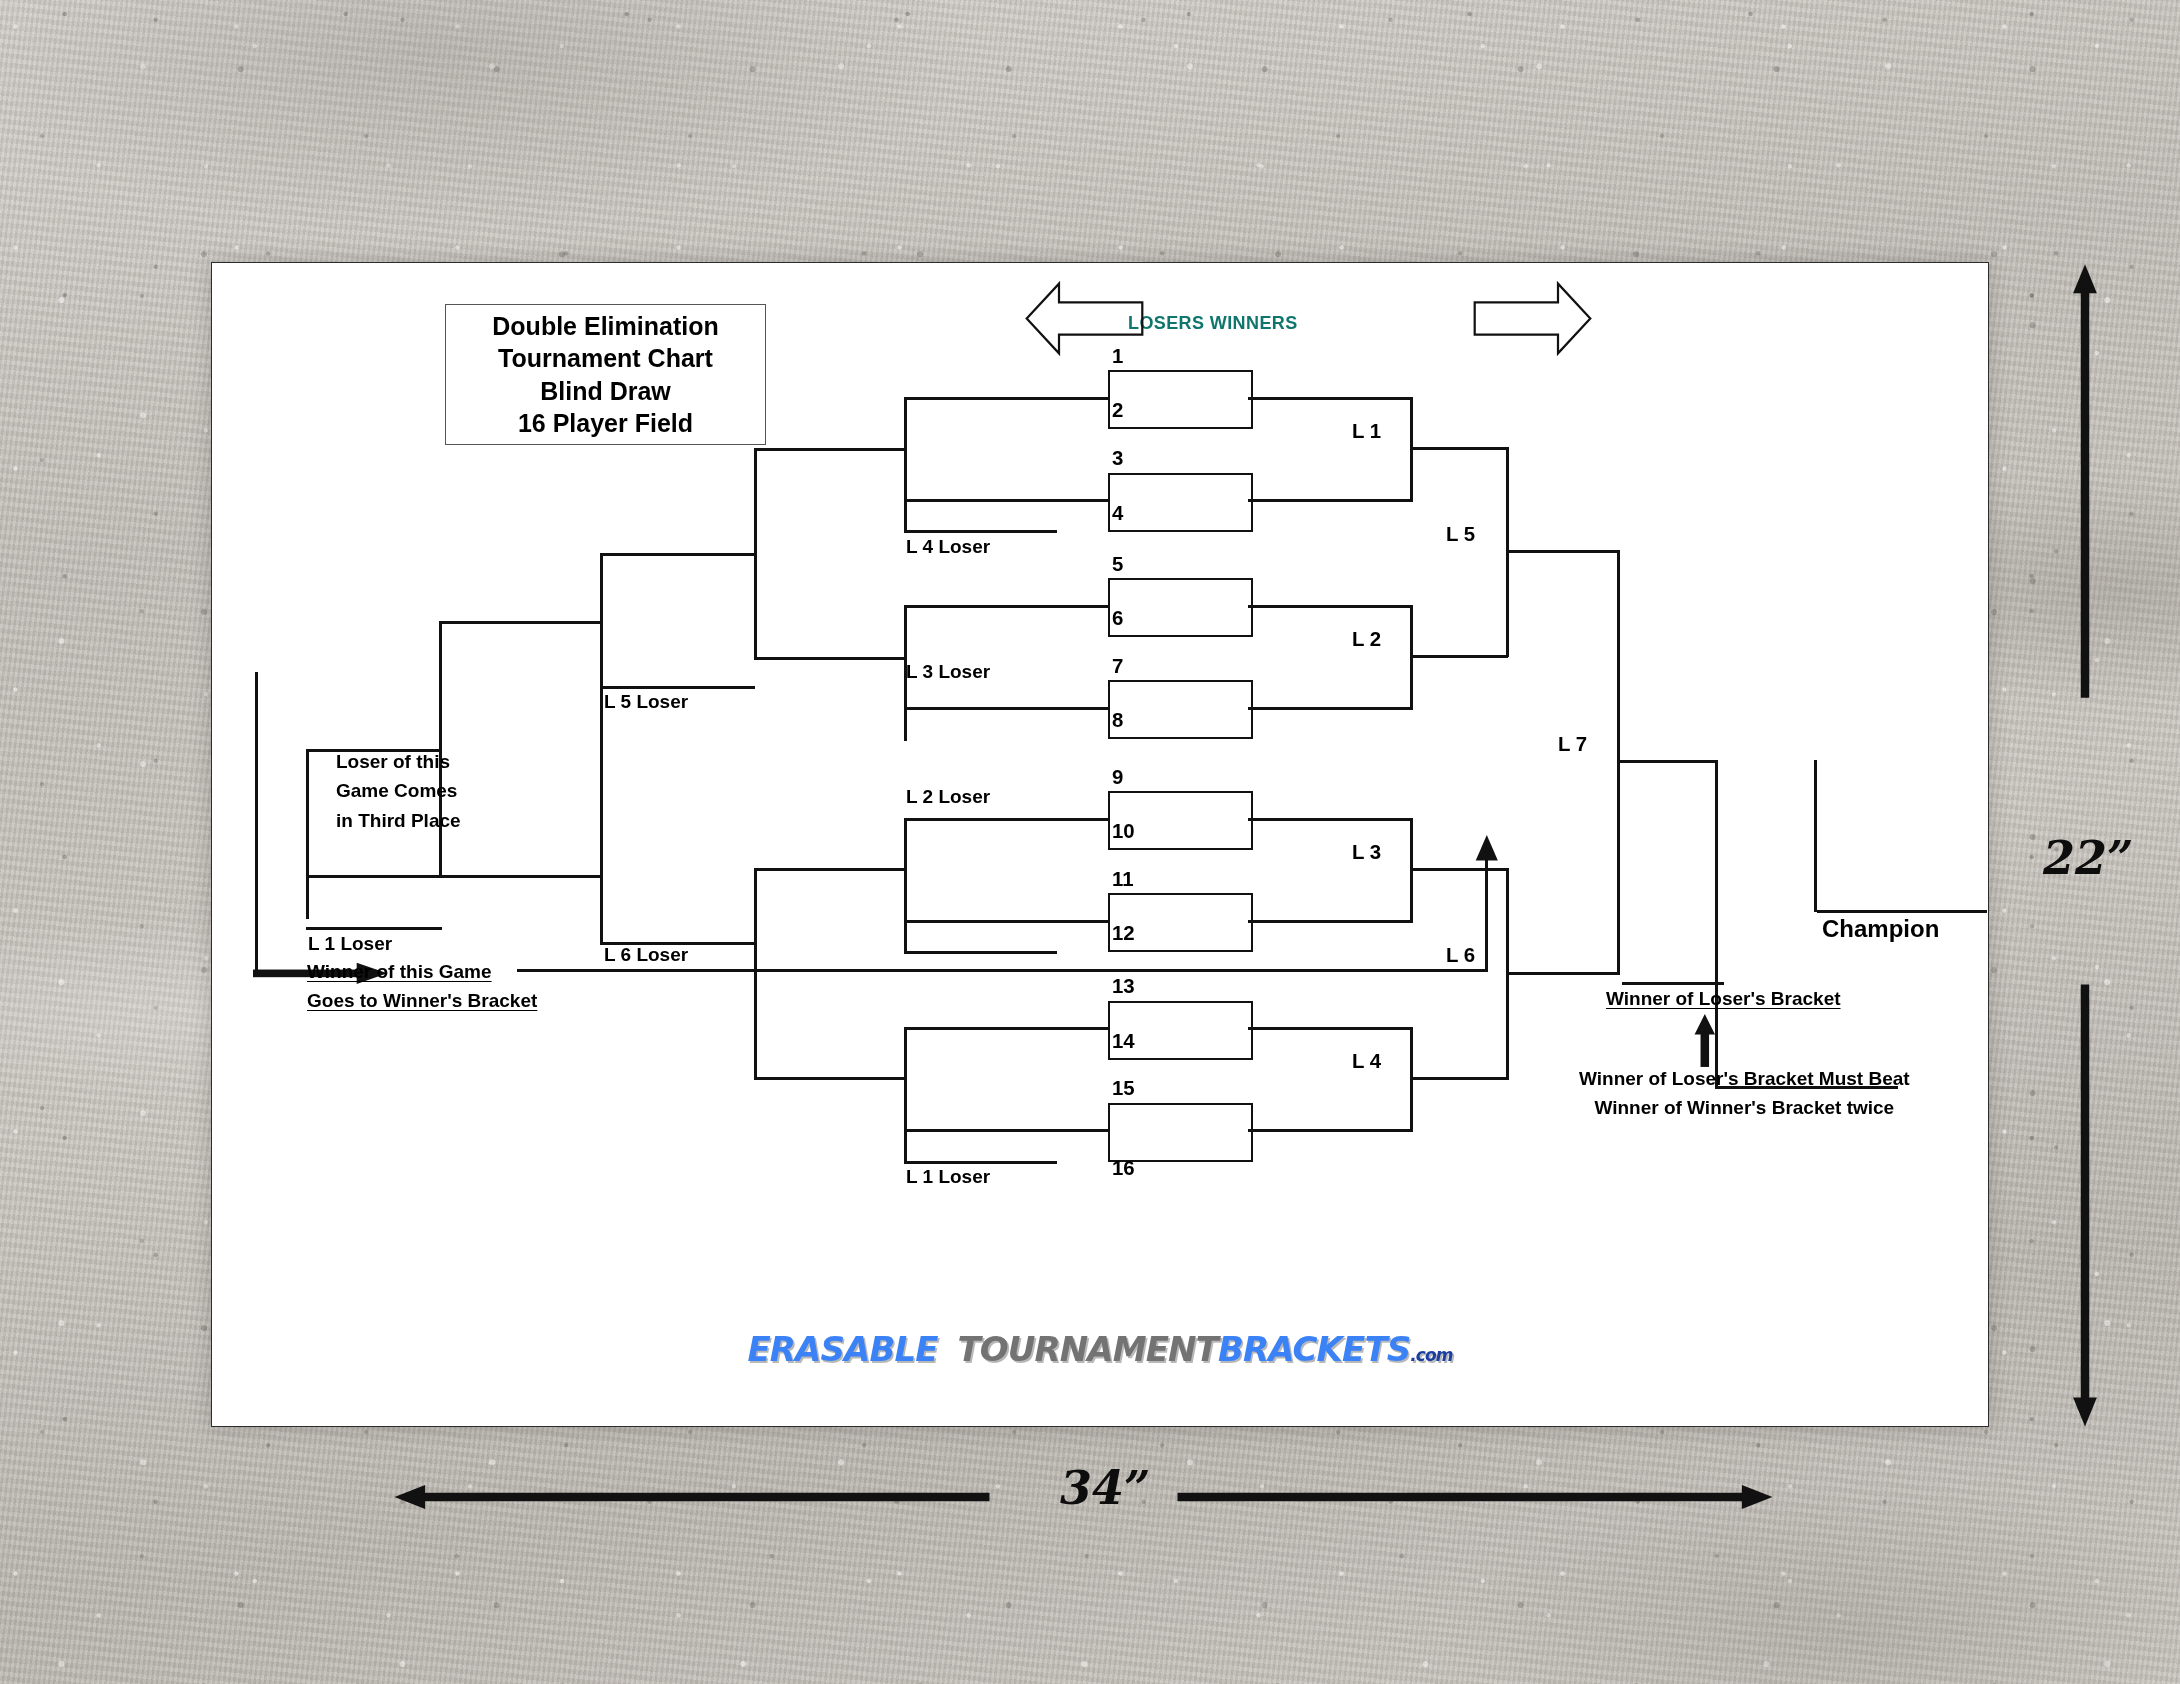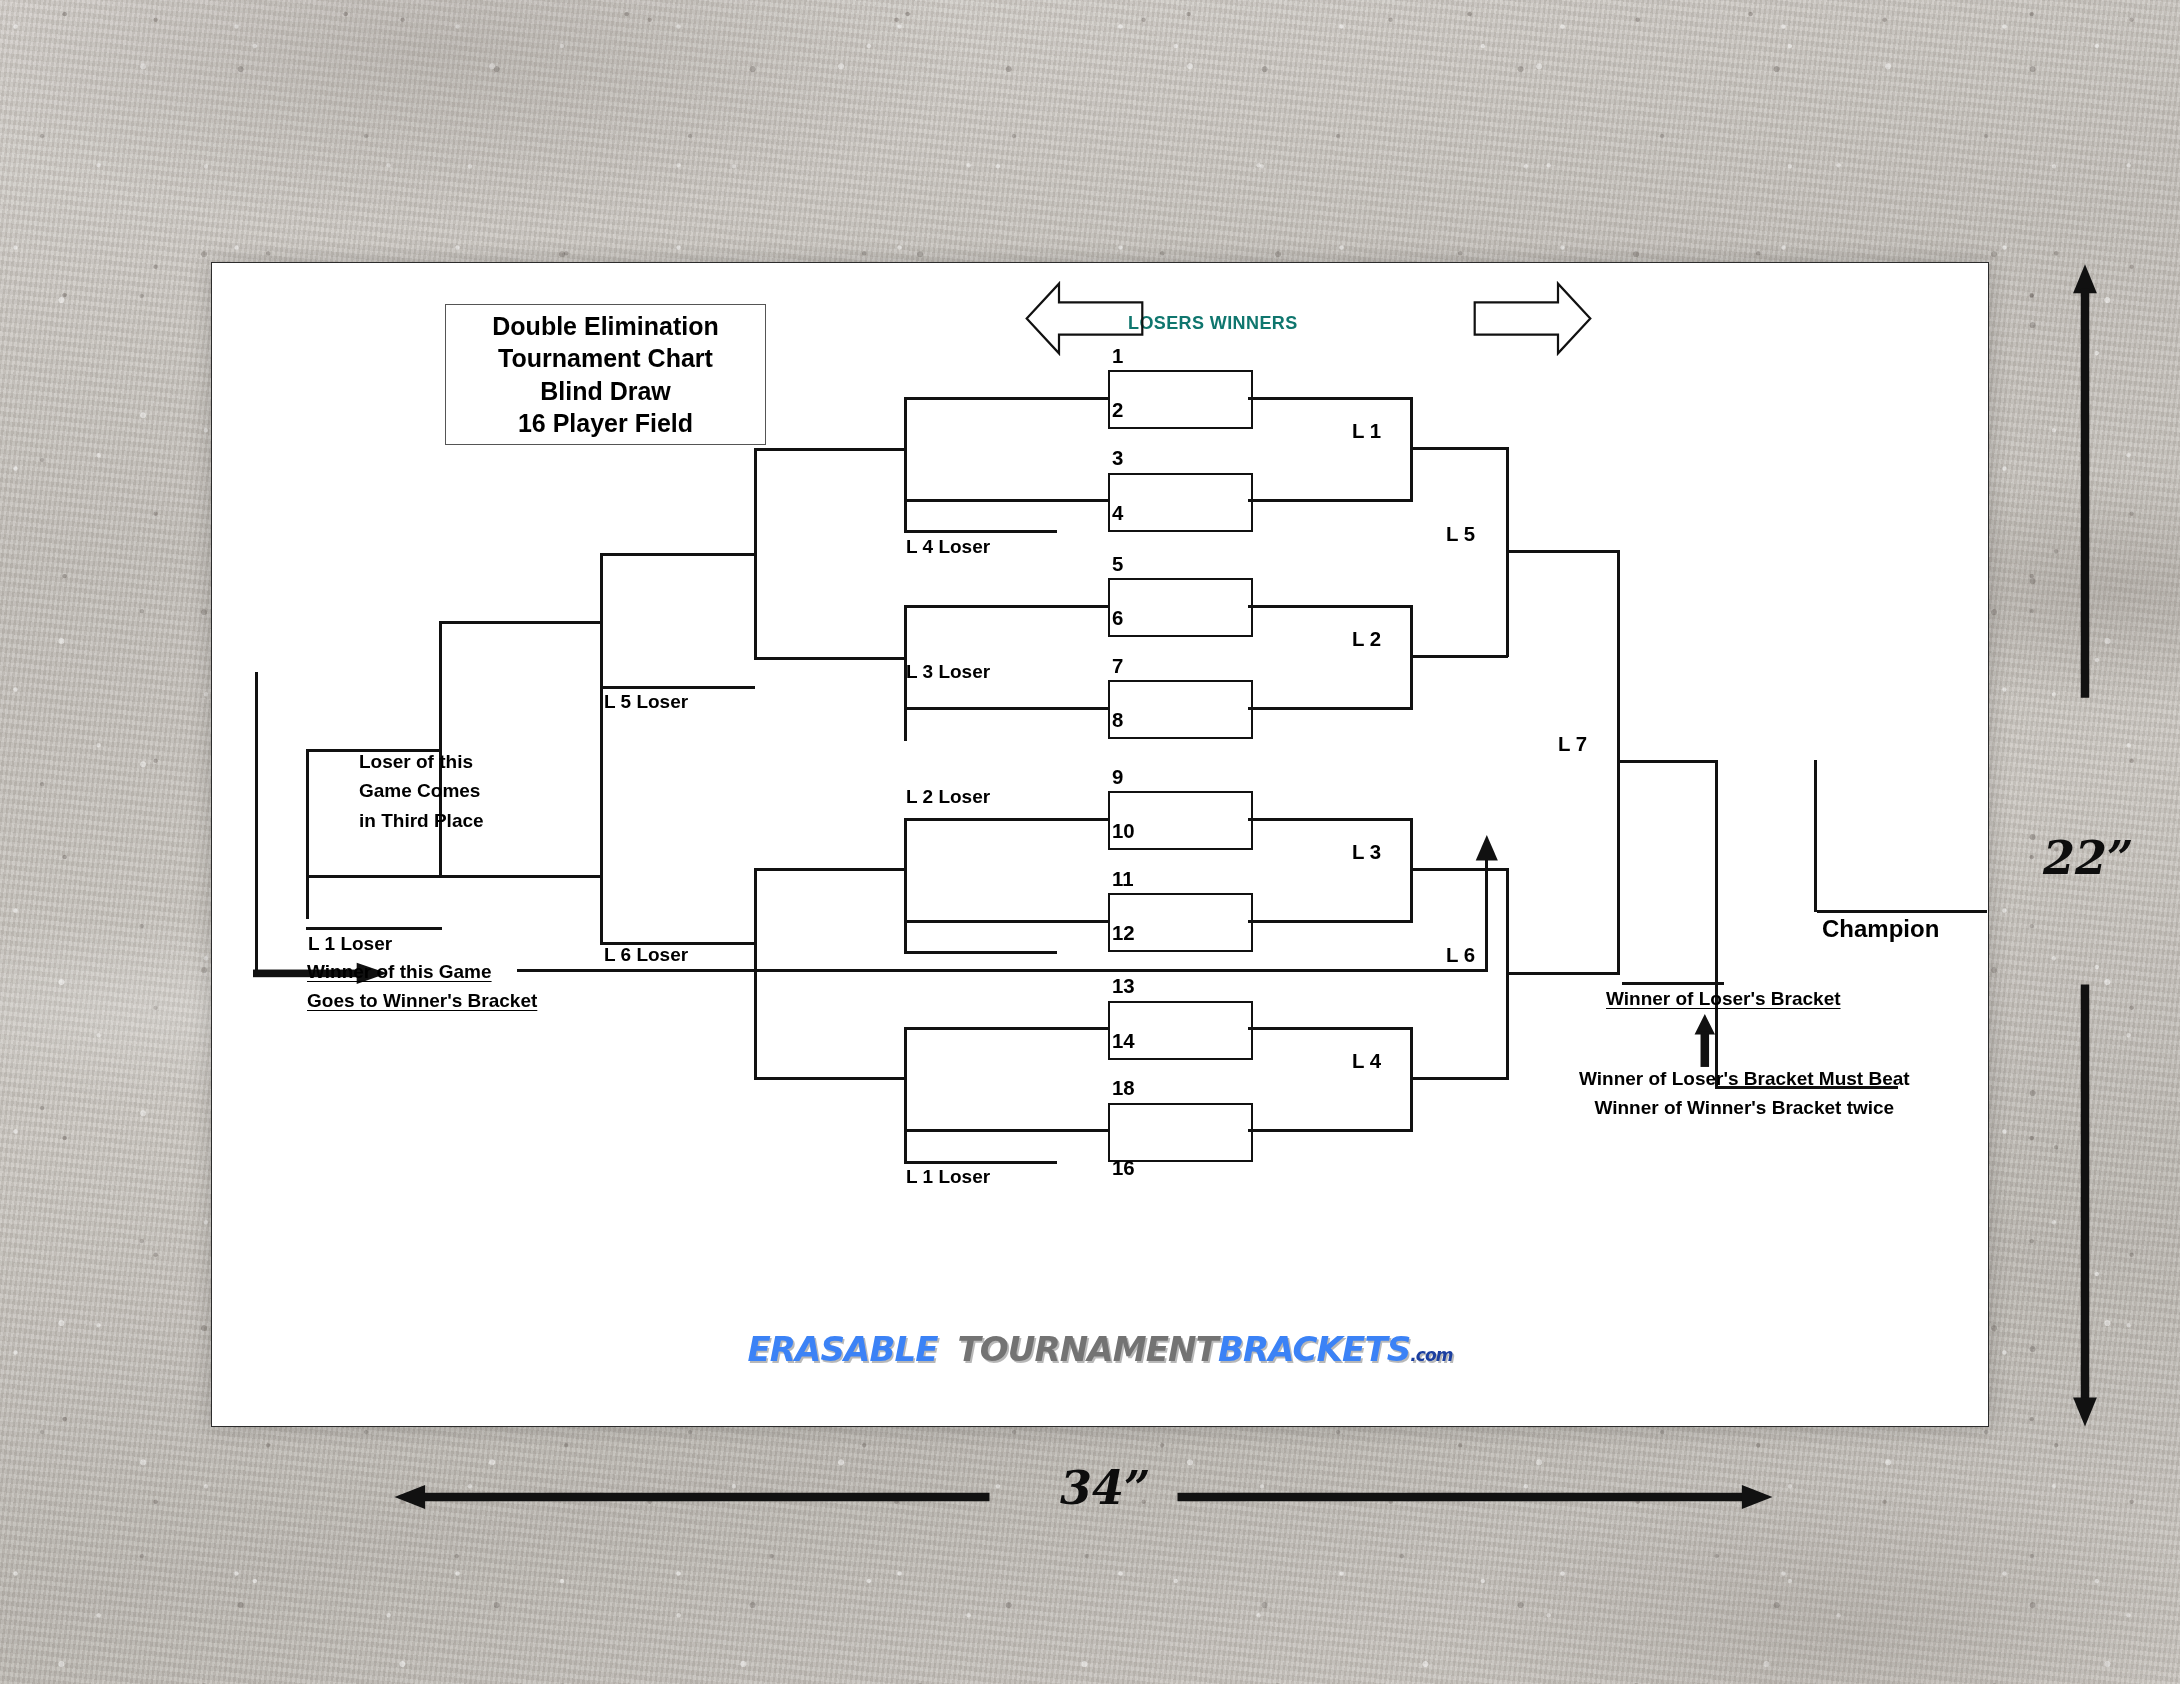--- a/index.html
+++ b/index.html
@@ -169,21 +169,21 @@
 
   <div class="gbox" style="left:896px;top:630px;width:141px;height:55px;"></div>
   <div class="num" style="left:900px;top:605px;">11</div>
   <div class="num" style="left:900px;top:659px;">12</div>
 
   <div class="gbox" style="left:896px;top:738px;width:141px;height:55px;"></div>
   <div class="num" style="left:900px;top:712px;">13</div>
   <div class="num" style="left:900px;top:767px;">14</div>
 
   <div class="gbox" style="left:896px;top:840px;width:141px;height:55px;"></div>
-  <div class="num" style="left:900px;top:814px;">18</div>
+  <div class="num" style="left:900px;top:814px;">15</div>
   <div class="num" style="left:900px;top:894px;">16</div>
 
   <div class="blk h" style="left:843px;top:134px;width:55px;"></div>
   <div class="blk h" style="left:843px;top:236px;width:55px;"></div>
   <div class="blk h" style="left:843px;top:342px;width:55px;"></div>
   <div class="blk h" style="left:843px;top:444px;width:55px;"></div>
   <div class="blk h" style="left:843px;top:555px;width:55px;"></div>
   <div class="blk h" style="left:843px;top:657px;width:55px;"></div>
   <div class="blk h" style="left:843px;top:764px;width:55px;"></div>
   <div class="blk h" style="left:843px;top:866px;width:55px;"></div>
@@ -275,21 +275,21 @@
   <div class="blk h" style="left:227px;top:358px;width:164px;"></div>
   <div class="blk v" style="left:227px;top:358px;height:256px;"></div>
   <div class="blk h" style="left:227px;top:612px;width:164px;"></div>
 
   <div class="blk v" style="left:94px;top:486px;height:170px;"></div>
   <div class="blk h" style="left:94px;top:486px;width:136px;"></div>
   <div class="blk h" style="left:94px;top:612px;width:136px;"></div>
   <div class="blk h" style="left:94px;top:664px;width:136px;"></div>
   <div class="loserlbl" style="left:96px;top:670px;">L 1 Loser</div>
 
-  <div class="note" style="left:107px;top:484px;padding-left:40px;">
+  <div class="note" style="left:84px;top:484px;padding-left:40px;">
     <div>Loser of this</div>
     <div>Game Comes</div>
     <div>in Third Place</div>
   </div>
 
   <div class="blk v" style="left:43px;top:409px;height:300px;"></div>
   <svg style="position:absolute;left:41px;top:698px;" width="136" height="25.6" viewBox="0 0 160 30">
     <rect x="0" y="10" width="128" height="9" fill="#111"></rect>
     <polygon points="158,14.5 122,2 122,27" fill="#111"></polygon>
   </svg>

